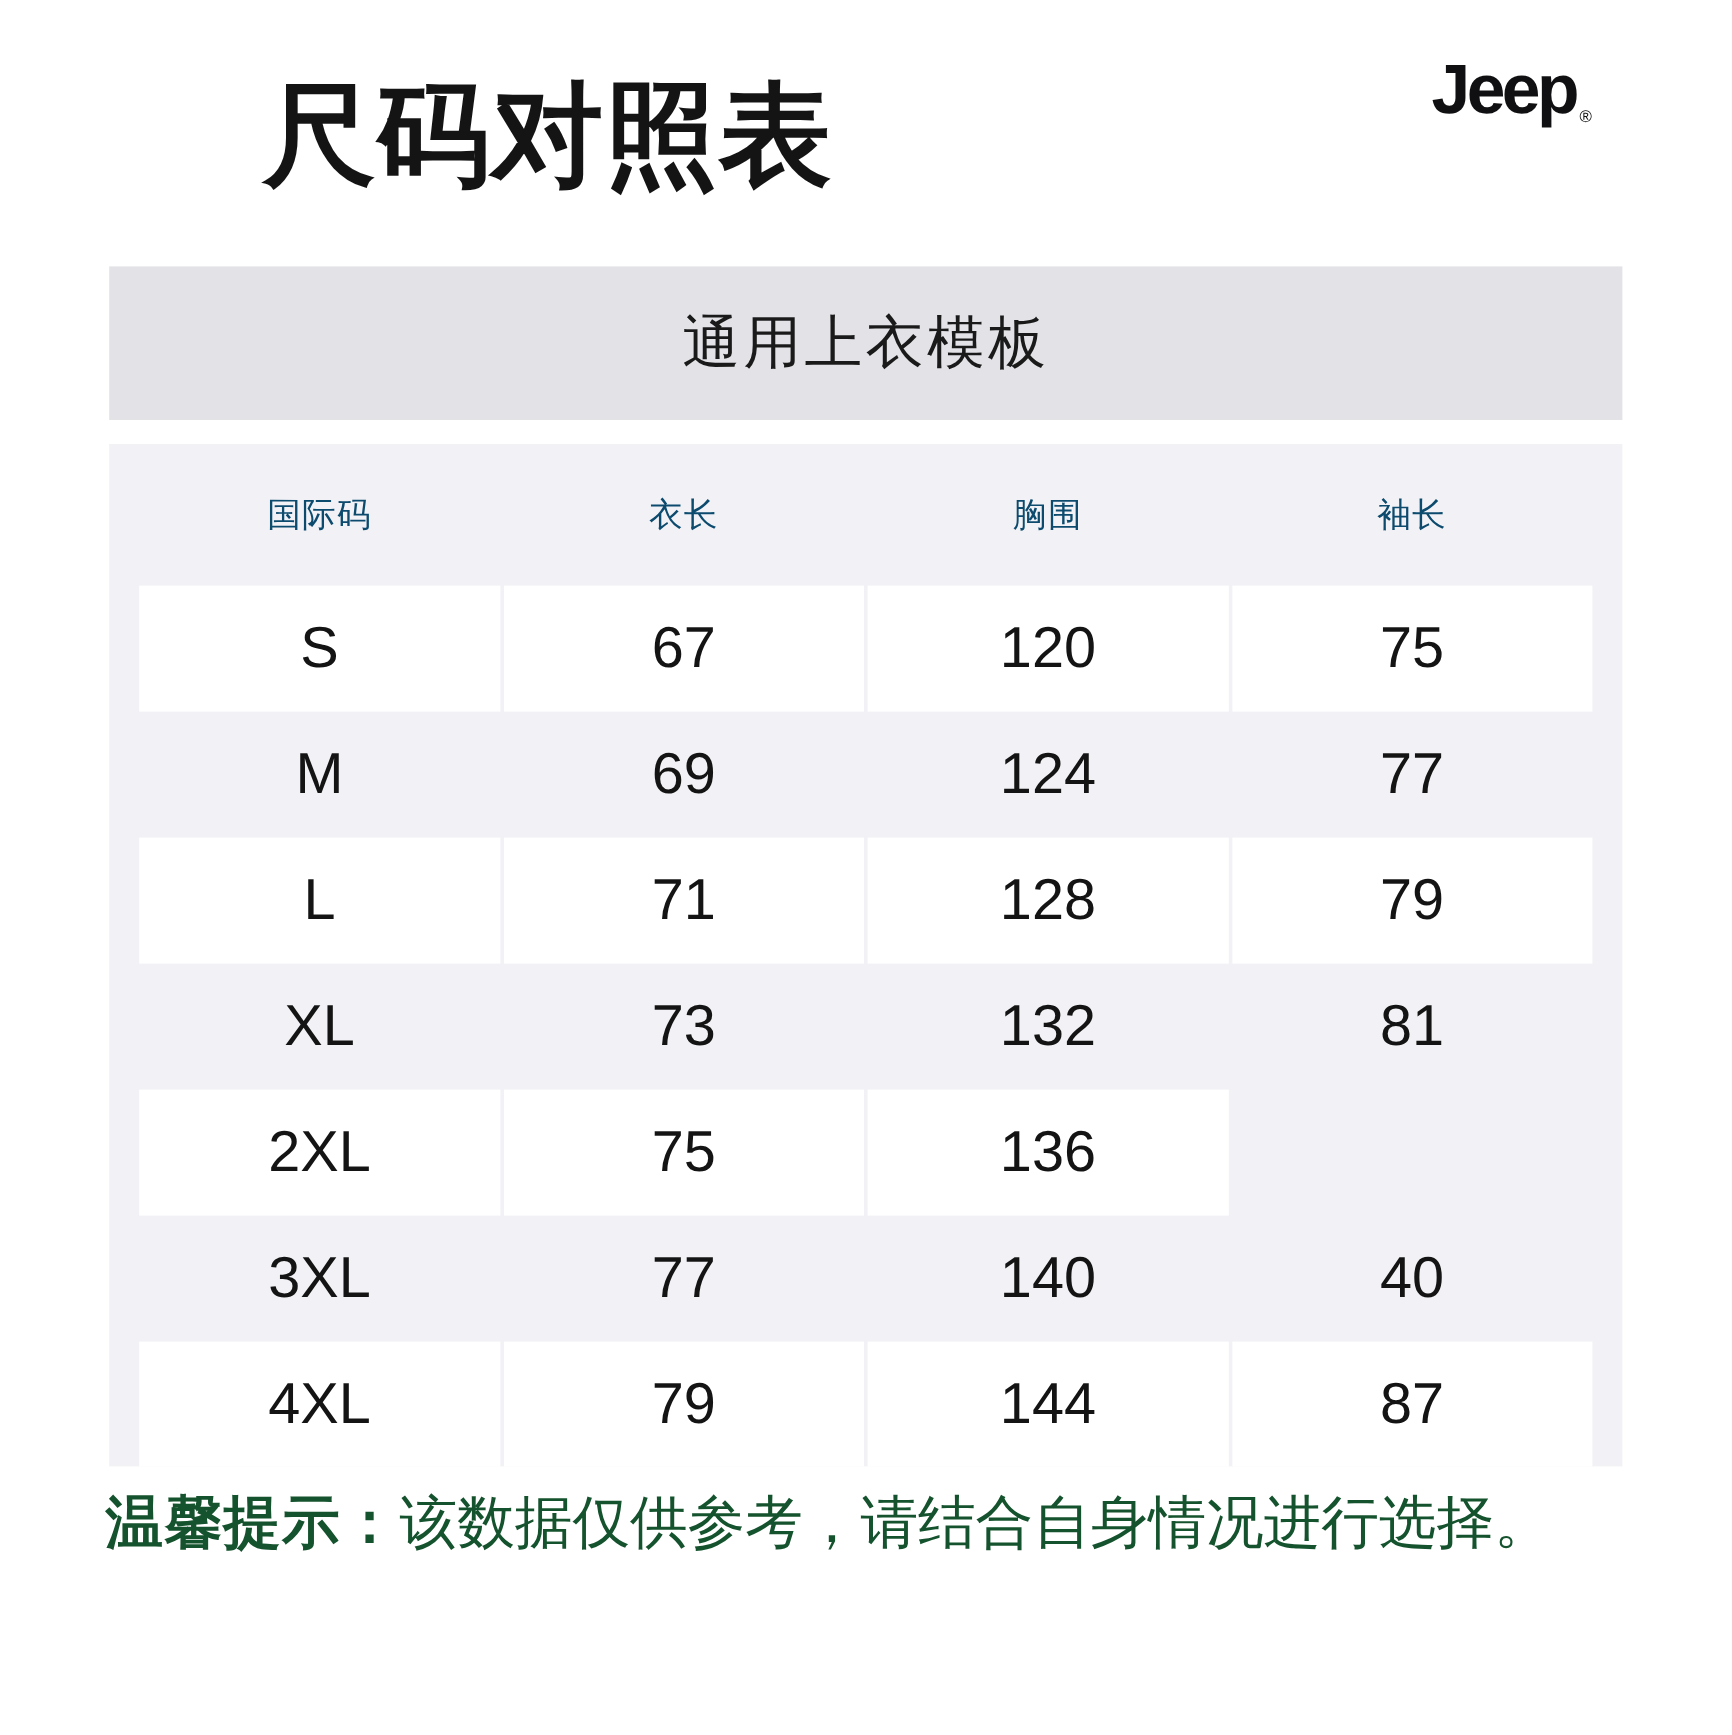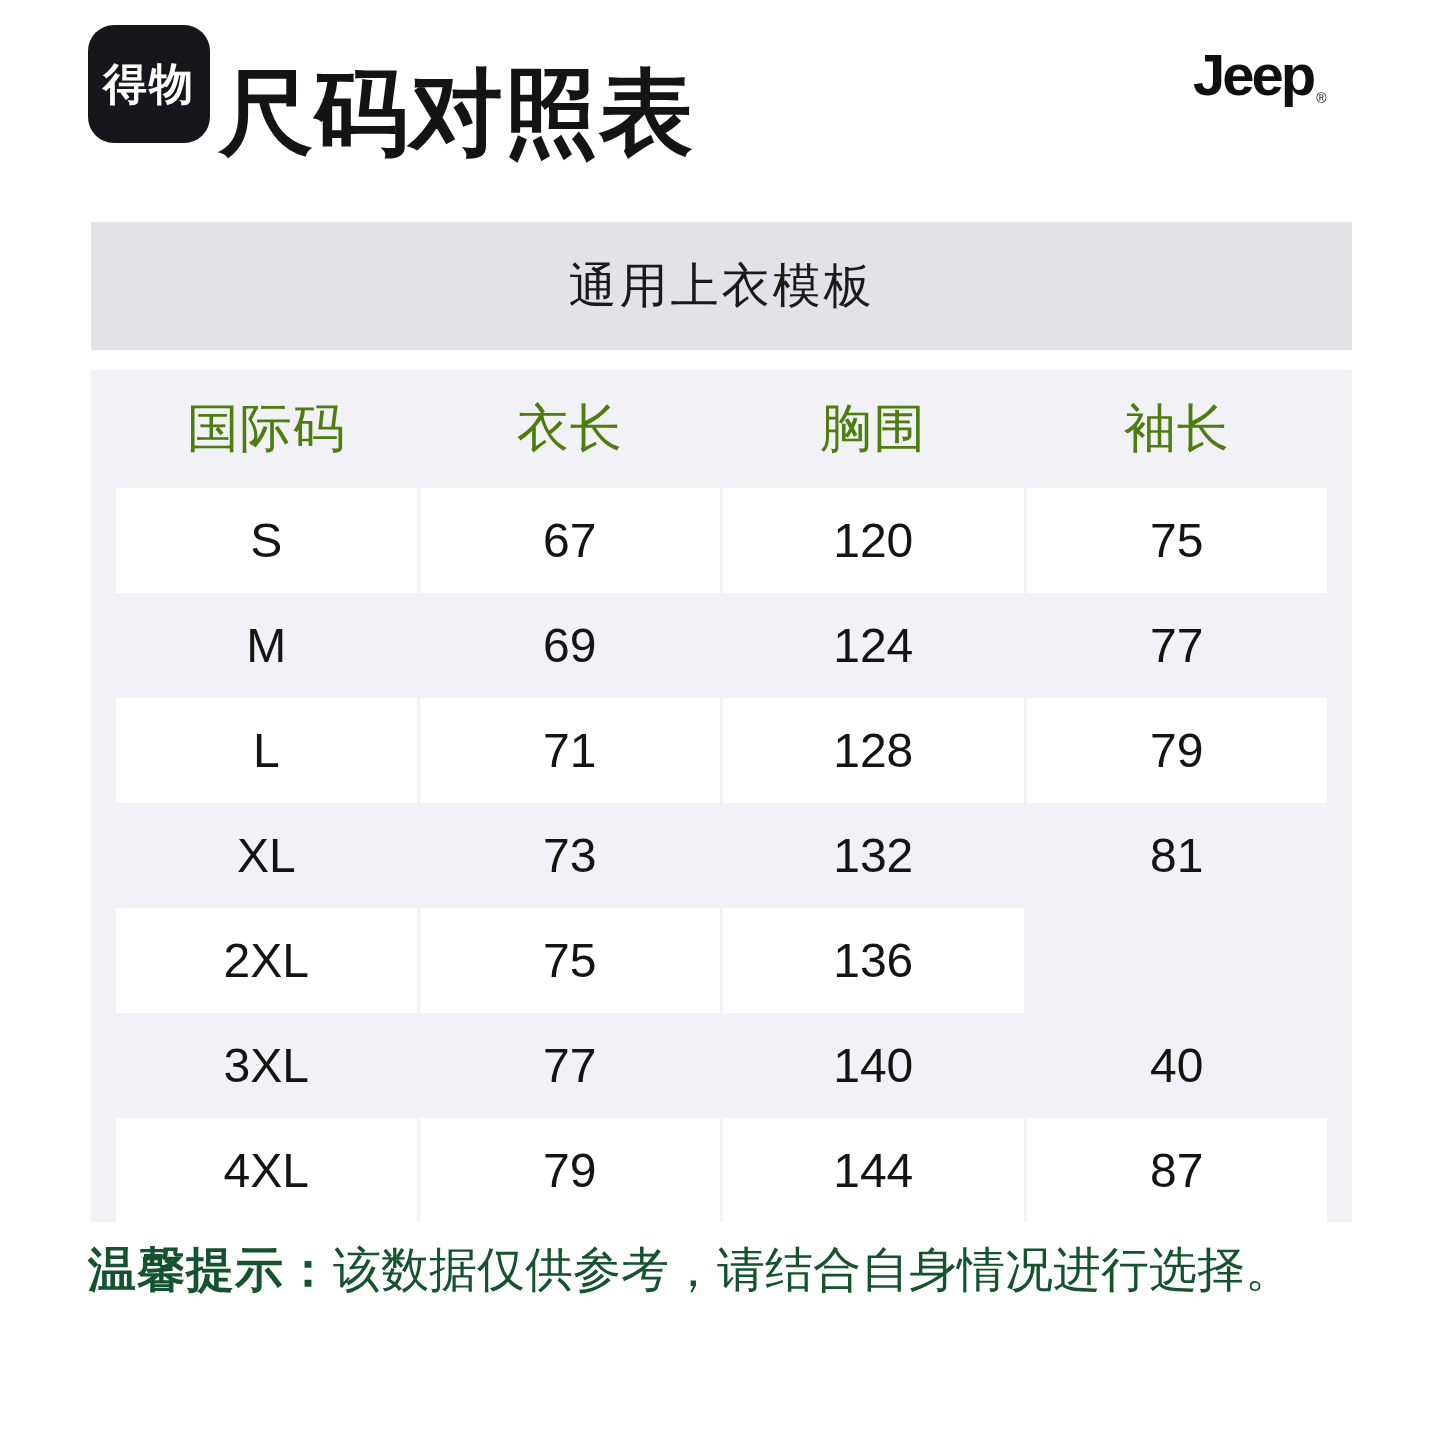--- a/index.html
+++ b/index.html
@@ -45,38 +45,35 @@
   .tbl-row{
     display:grid;grid-template-columns:1fr 1fr 1fr 1fr;gap:3px;
   }
   .tbl-row.head{height:118px;}
   .tbl-row.data{height:105px;}
   .tbl-cell{
     display:flex;align-items:center;justify-content:center;
     background:transparent;
   }
   .tbl-row.light .tbl-cell{background:#ffffff;}
-  .tbl-row.head .tbl-cell{font-size:52px;color:#4d7c0f;letter-spacing:1px;}
+  .tbl-row.head .tbl-cell{font-size:28px;color:#0c4a6e;letter-spacing:1px;}
   .tbl-row.data .tbl-cell{font-size:48px;color:#141414;}
 
   
   .note{
     position:absolute;left:88px;top:1240px;width:1300px;
     font-size:48px;color:#14532d;line-height:1.25;white-space:nowrap;
   }
   .note-label{font-weight:700;letter-spacing:1px;}
 </style>
 </head>
 <body>
 
 <div class="page">
 
-  <div class="logo">
-    <span class="logo-text">得物</span>
-  </div>
   <div class="page-title">尺码对照表</div>
   <div class="brand"><span>Jeep</span><span class="reg">®</span></div>
 
   <div class="template-bar">
     <span class="template-bar-label">通用上衣模板</span>
   </div>
 
   <div class="size-table">
     <div class="tbl-inner">
 

